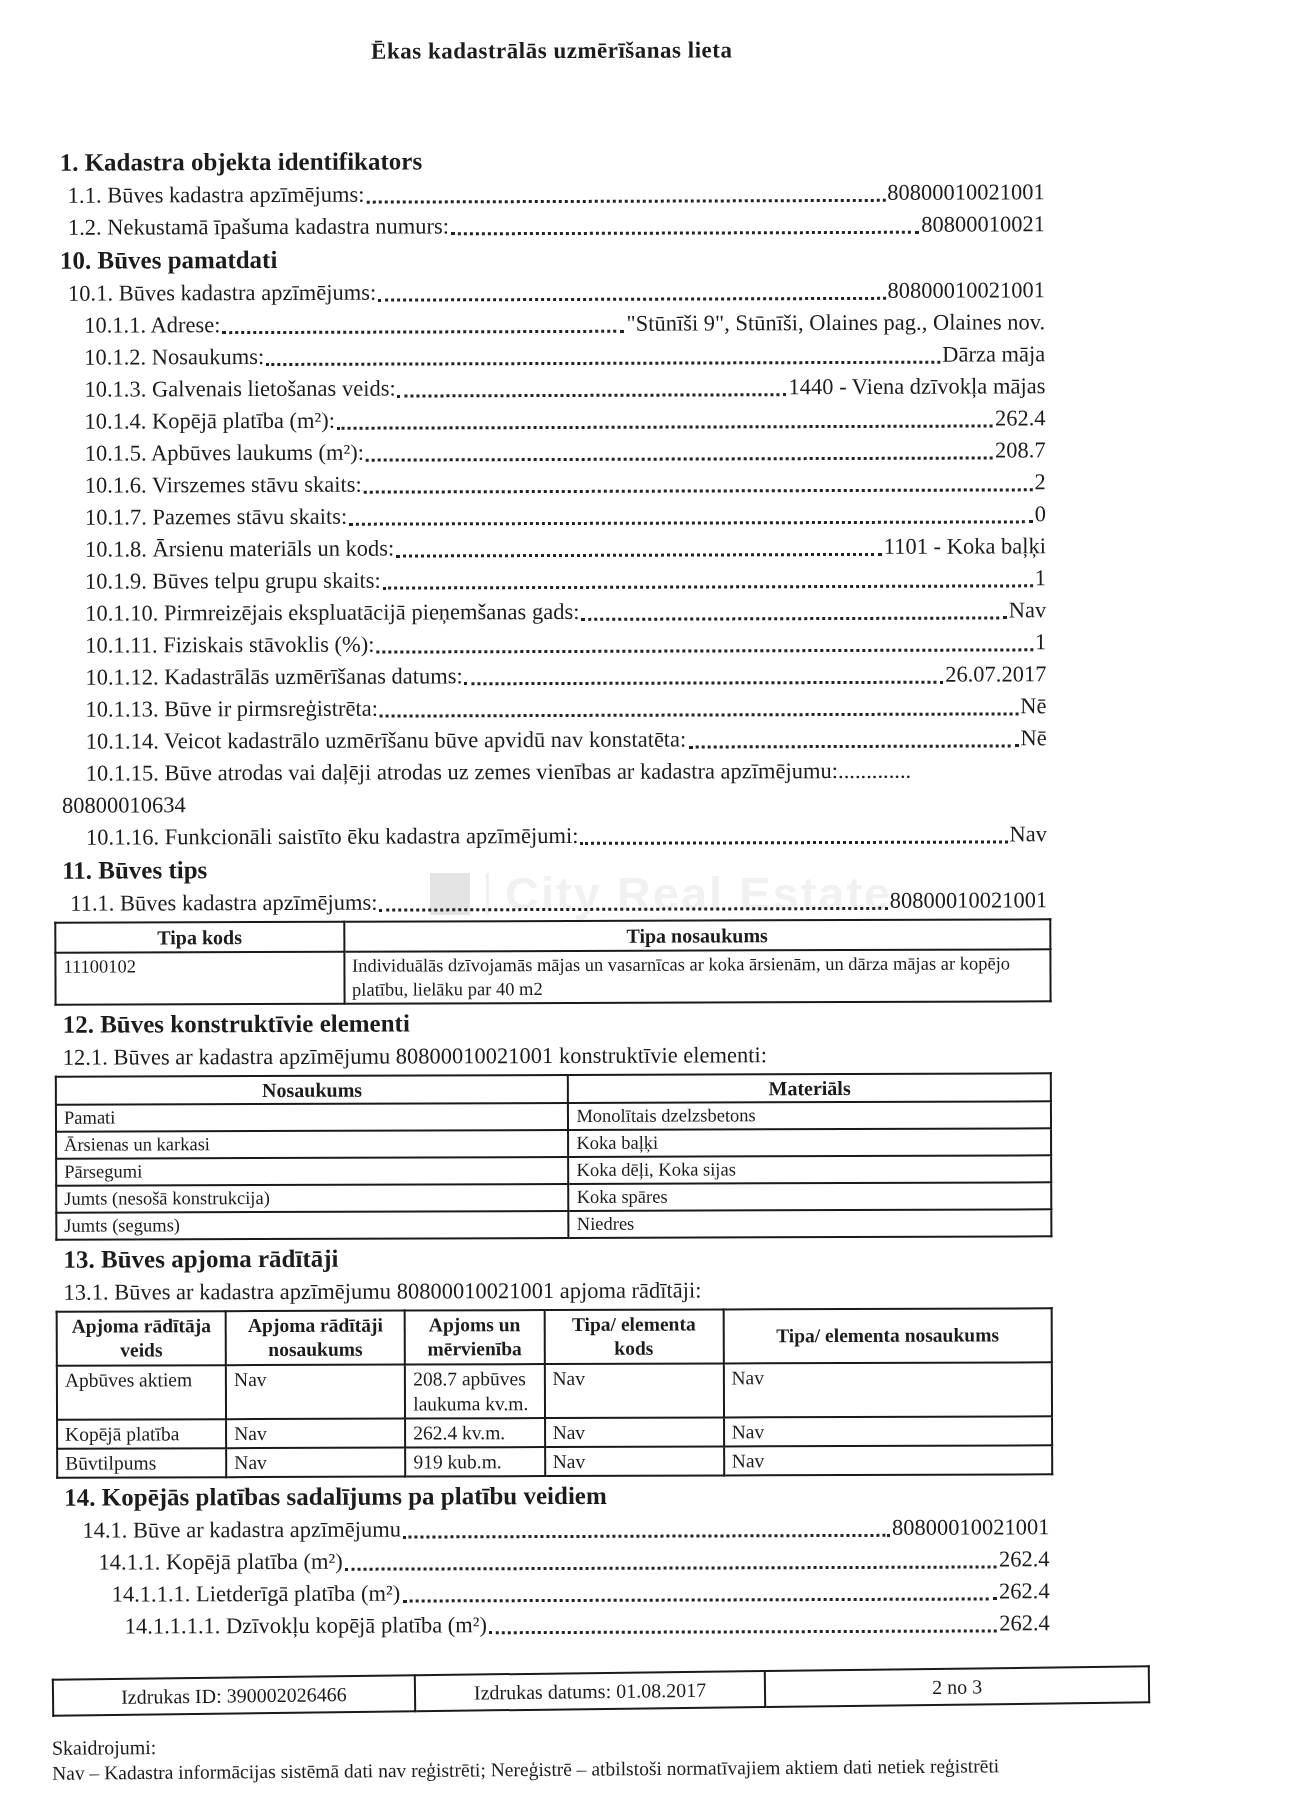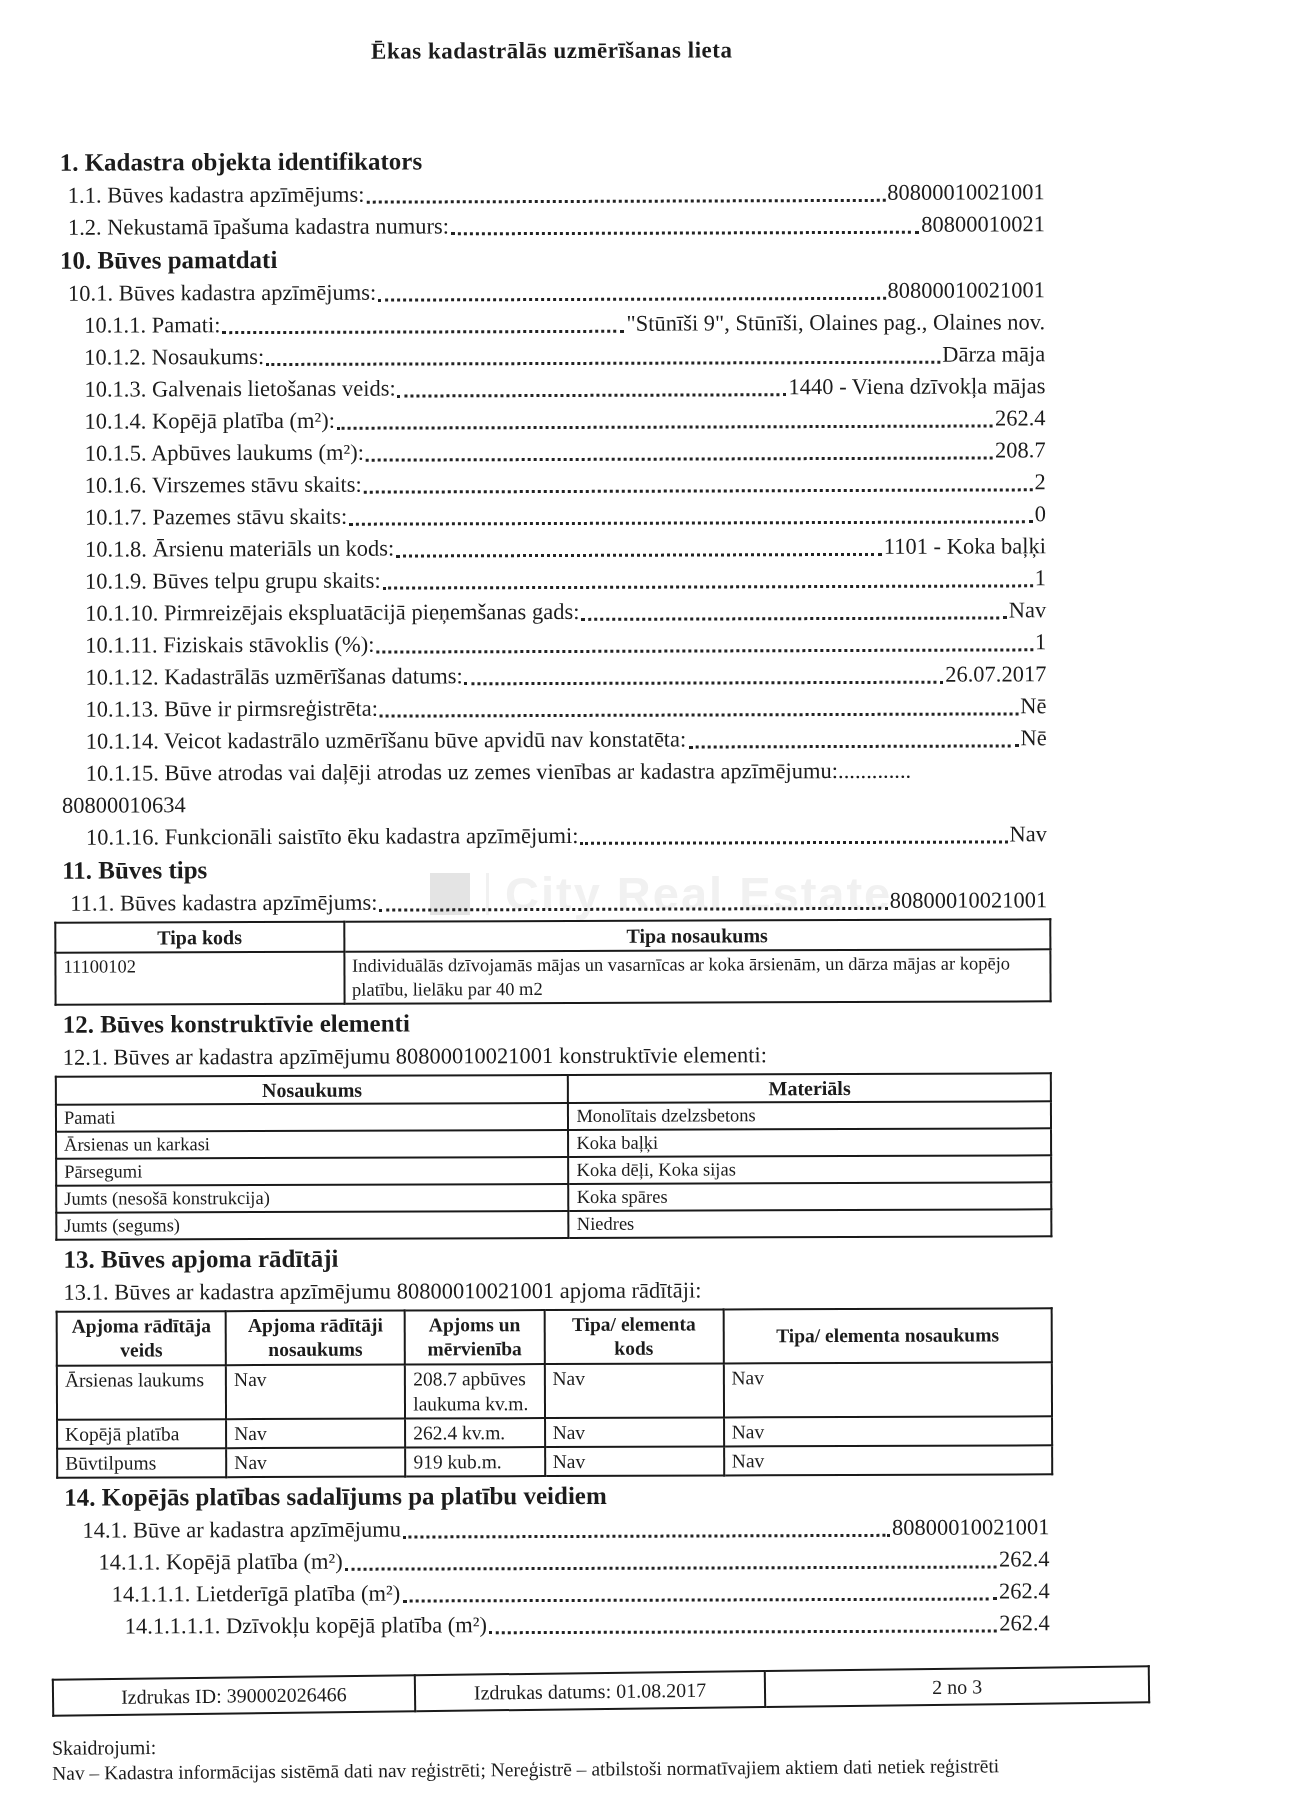--- a/index.html
+++ b/index.html
@@ -80,21 +80,21 @@
   </div>
 
   <div class="heading">10. Būves pamatdati</div>
 
   <div class="line ind-a">
     <span class="lbl">10.1. Būves kadastra apzīmējums:</span>
     <span class="dots"></span>
     <span class="val">80800010021001</span>
   </div>
   <div class="line ind-b">
-    <span class="lbl">10.1.1. Pamati:</span>
+    <span class="lbl">10.1.1. Adrese:</span>
     <span class="dots"></span>
     <span class="val">"Stūnīši 9", Stūnīši, Olaines pag., Olaines nov.</span>
   </div>
   <div class="line ind-b">
     <span class="lbl">10.1.2. Nosaukums:</span>
     <span class="dots"></span>
     <span class="val">Dārza māja</span>
   </div>
   <div class="line ind-b">
     <span class="lbl">10.1.3. Galvenais lietošanas veids:</span>
@@ -237,21 +237,21 @@
     </colgroup>
     <tbody>
         <tr>
       <th>Apjoma rādītāja veids</th>
       <th>Apjoma rādītāji nosaukums</th>
       <th>Apjoms un mērvienība</th>
       <th>Tipa/ elementa kods</th>
       <th>Tipa/ elementa nosaukums</th>
     </tr>
     <tr>
-      <td>Ārsienas laukums</td>
+      <td>Apbūves aktiem</td>
       <td>Nav</td>
       <td>208.7 apbūves laukuma kv.m.</td>
       <td>Nav</td>
       <td>Nav</td>
     </tr>
     <tr>
       <td>Kopējā platība</td>
       <td>Nav</td>
       <td>262.4 kv.m.</td>
       <td>Nav</td>

